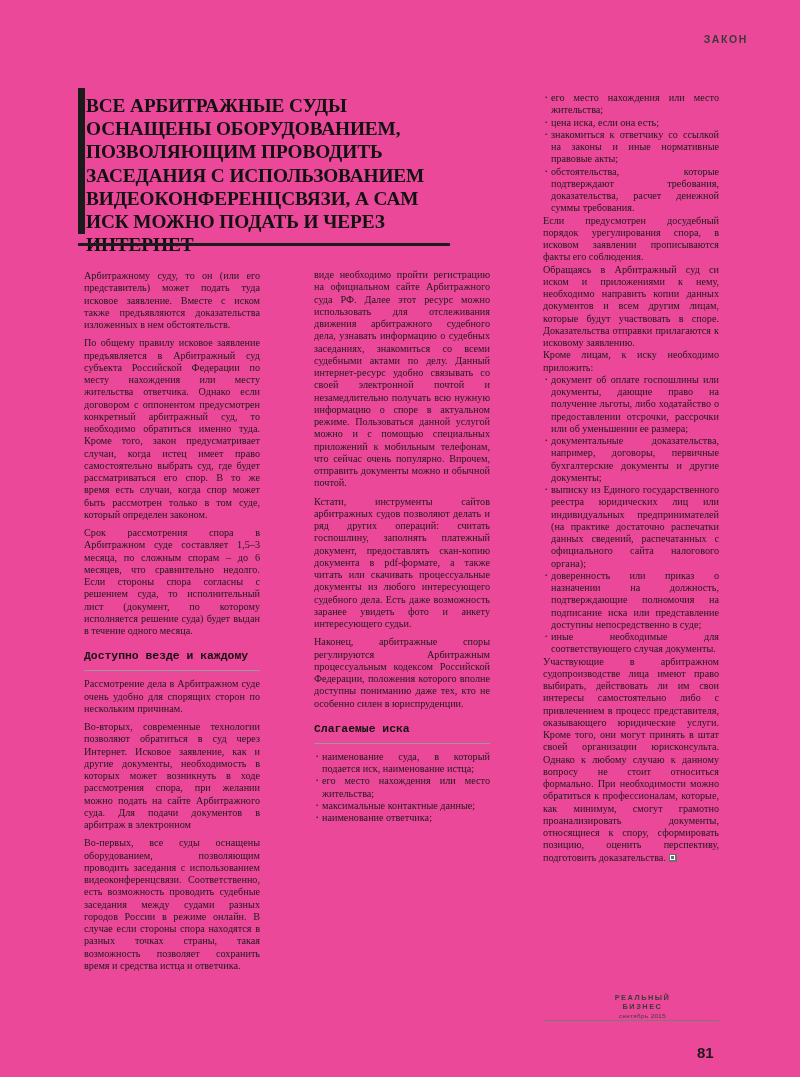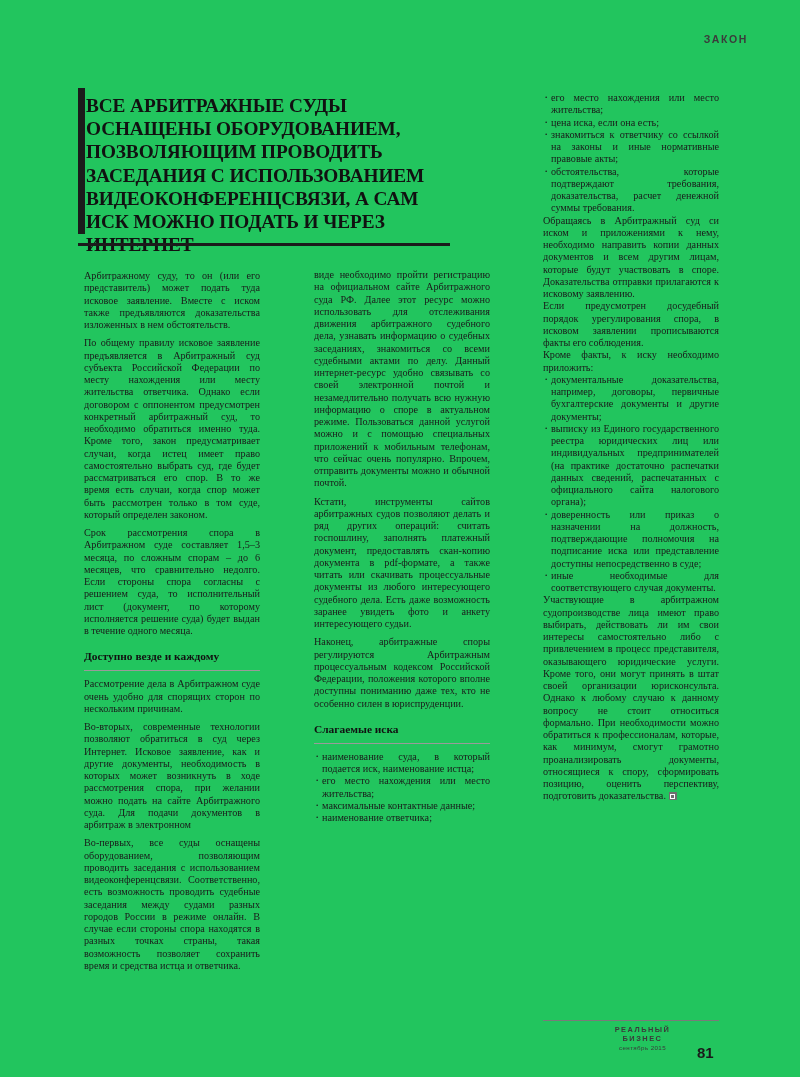--- a/index.html
+++ b/index.html
@@ -4,21 +4,21 @@
 <style>
   html, body {
     margin: 0;
     padding: 0;
     background: #c9c9c9;
   }
   .page {
     position: relative;
     width: 800px;
     height: 1077px;
-    background: #22c55e;
+    background: #ec4899;
     margin: 0 auto;
     overflow: hidden;
     font-family: "Liberation Serif", serif;
     color: #111;
   }
 
   
   .running-head {
     position: absolute;
     top: 33px;
@@ -78,21 +78,21 @@
     text-indent: 0;
   }
   .col p + p { margin-top: 0px; }
   .col .sp { margin-top: 6px; }
 
   #col1 { left: 84px;  top: 270px; width: 176px; }
   #col2 { left: 314px; top: 269px; width: 176px; }
   #col3 { left: 543px; top: 92px;  width: 176px; }
 
   .subhead {
-    font-family: Liberation Serif, serif;
+    font-family: Liberation Mono, monospace;
     font-weight: bold;
     font-size: 11.4px;
     line-height: 13px;
     color: #111;
     margin: 13px 0 7px 0;
     text-align: left;
   }
   .rule-thin {
     height: 1px;
     background: #9a9a9a;
@@ -141,21 +141,21 @@
     position: absolute;
     left: 543px;
     top: 1020px;
     width: 176px;
     height: 1px;
     background: #7a7a7a;
   }
   .footer-logo {
     position: absolute;
     left: 600px;
-    top: 1025px;
+    top: 993px;
     width: 85px;
     text-align: center;
     font-family: "Liberation Sans", sans-serif;
     color: #3a3a3a;
   }
   .footer-logo .brand {
     font-size: 7.4px;
     font-weight: bold;
     letter-spacing: 1.5px;
     display: block;
@@ -214,24 +214,25 @@
     </ul>
   </div>
 
   <div class="col" id="col3">
     <ul class="bul">
       <li>его место нахождения или место жительства;</li>
       <li>цена иска, если она есть;</li>
       <li>знакомиться к ответчику со ссылкой на законы и иные нормативные правовые акты;</li>
       <li>обстоятельства, которые подтверждают требования, доказательства, расчет денежной суммы требования.</li>
     </ul>
+    <p>Если предусмотрен досудебный порядок урегулирования спора, в исковом заявлении прописываются факты его соблюдения.</p>
     <p>Обращаясь в Арбитражный суд си иском и приложениями к нему, необходимо направить копии данных документов и всем другим лицам, которые будут участвовать в споре. Доказательства отправки прилагаются к исковому заявлению.</p>
-    <p>Если предусмотрен досудебный порядок урегулирования спора, в исковом заявлении прописываются факты его соблюдения.</p>
-    <p>Кроме факты, к иску необходимо приложить:</p>
+    <p>Кроме лицам, к иску необходимо приложить:</p>
     <ul class="bul">
+      <li>документ об оплате госпошлины или документы, дающие право на получение льготы, либо ходатайство о предоставлении отсрочки, рассрочки или об уменьшении ее размера;</li>
       <li>документальные доказательства, например, договоры, первичные бухгалтерские документы и другие документы;</li>
       <li>выписку из Единого государственного реестра юридических лиц или индивидуальных предпринимателей (на практике достаточно распечатки данных сведений, распечатанных с официального сайта налогового органа);</li>
       <li>доверенность или приказ о назначении на должность, подтверждающие полномочия на подписание иска или представление доступны непосредственно в суде;</li>
       <li>иные необходимые для соответствующего случая документы.</li>
     </ul>
     <p><span>Участвующие в арбитражном судопроизводстве лица имеют право выбирать, действовать ли им свои интересы самостоятельно либо с привлечением в процесс представителя, оказывающего юридические услуги. Кроме того, они могут принять в штат своей организации юрисконсульта. Однако к любому случаю к данному вопросу не стоит относиться формально. При необходимости можно обратиться к профессионалам, которые, как минимум, смогут грамотно проанализировать документы, относящиеся к спору, сформировать позицию, оценить перспективу, подготовить доказательства.</span><span class="endmark"></span></p>
   </div>
 
   <div class="footer-rule"></div>
   <div class="footer-logo">

